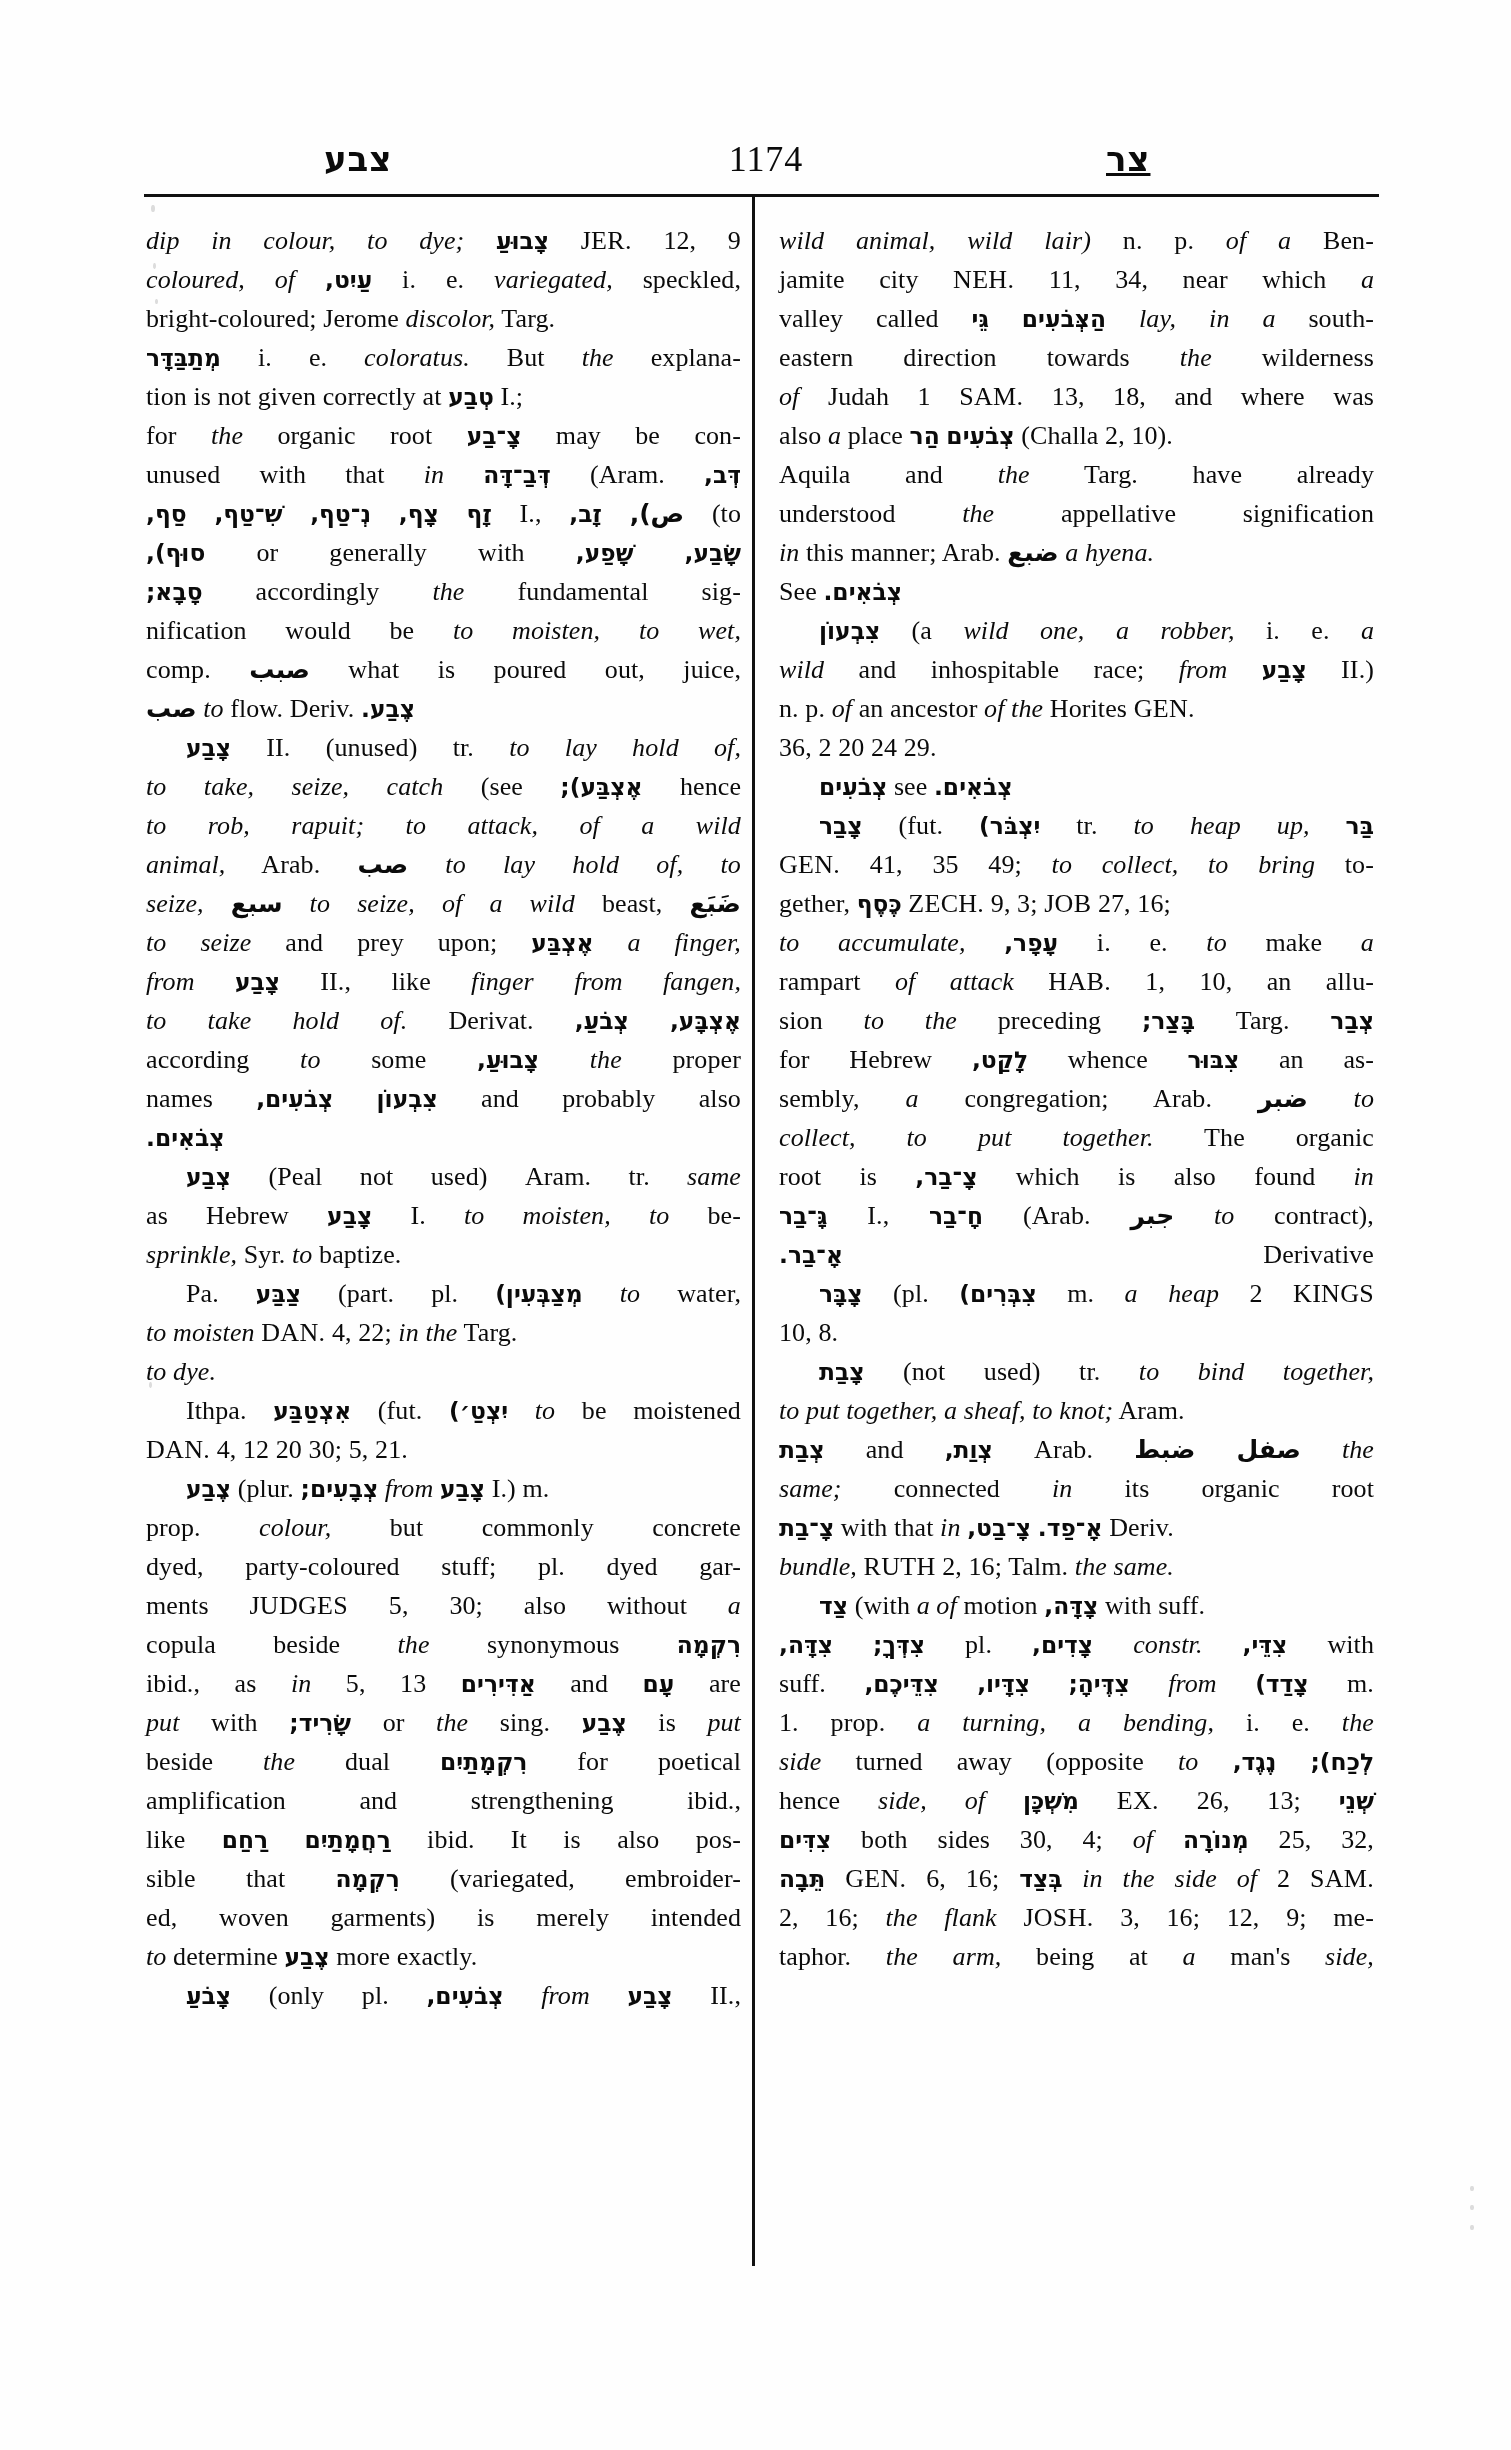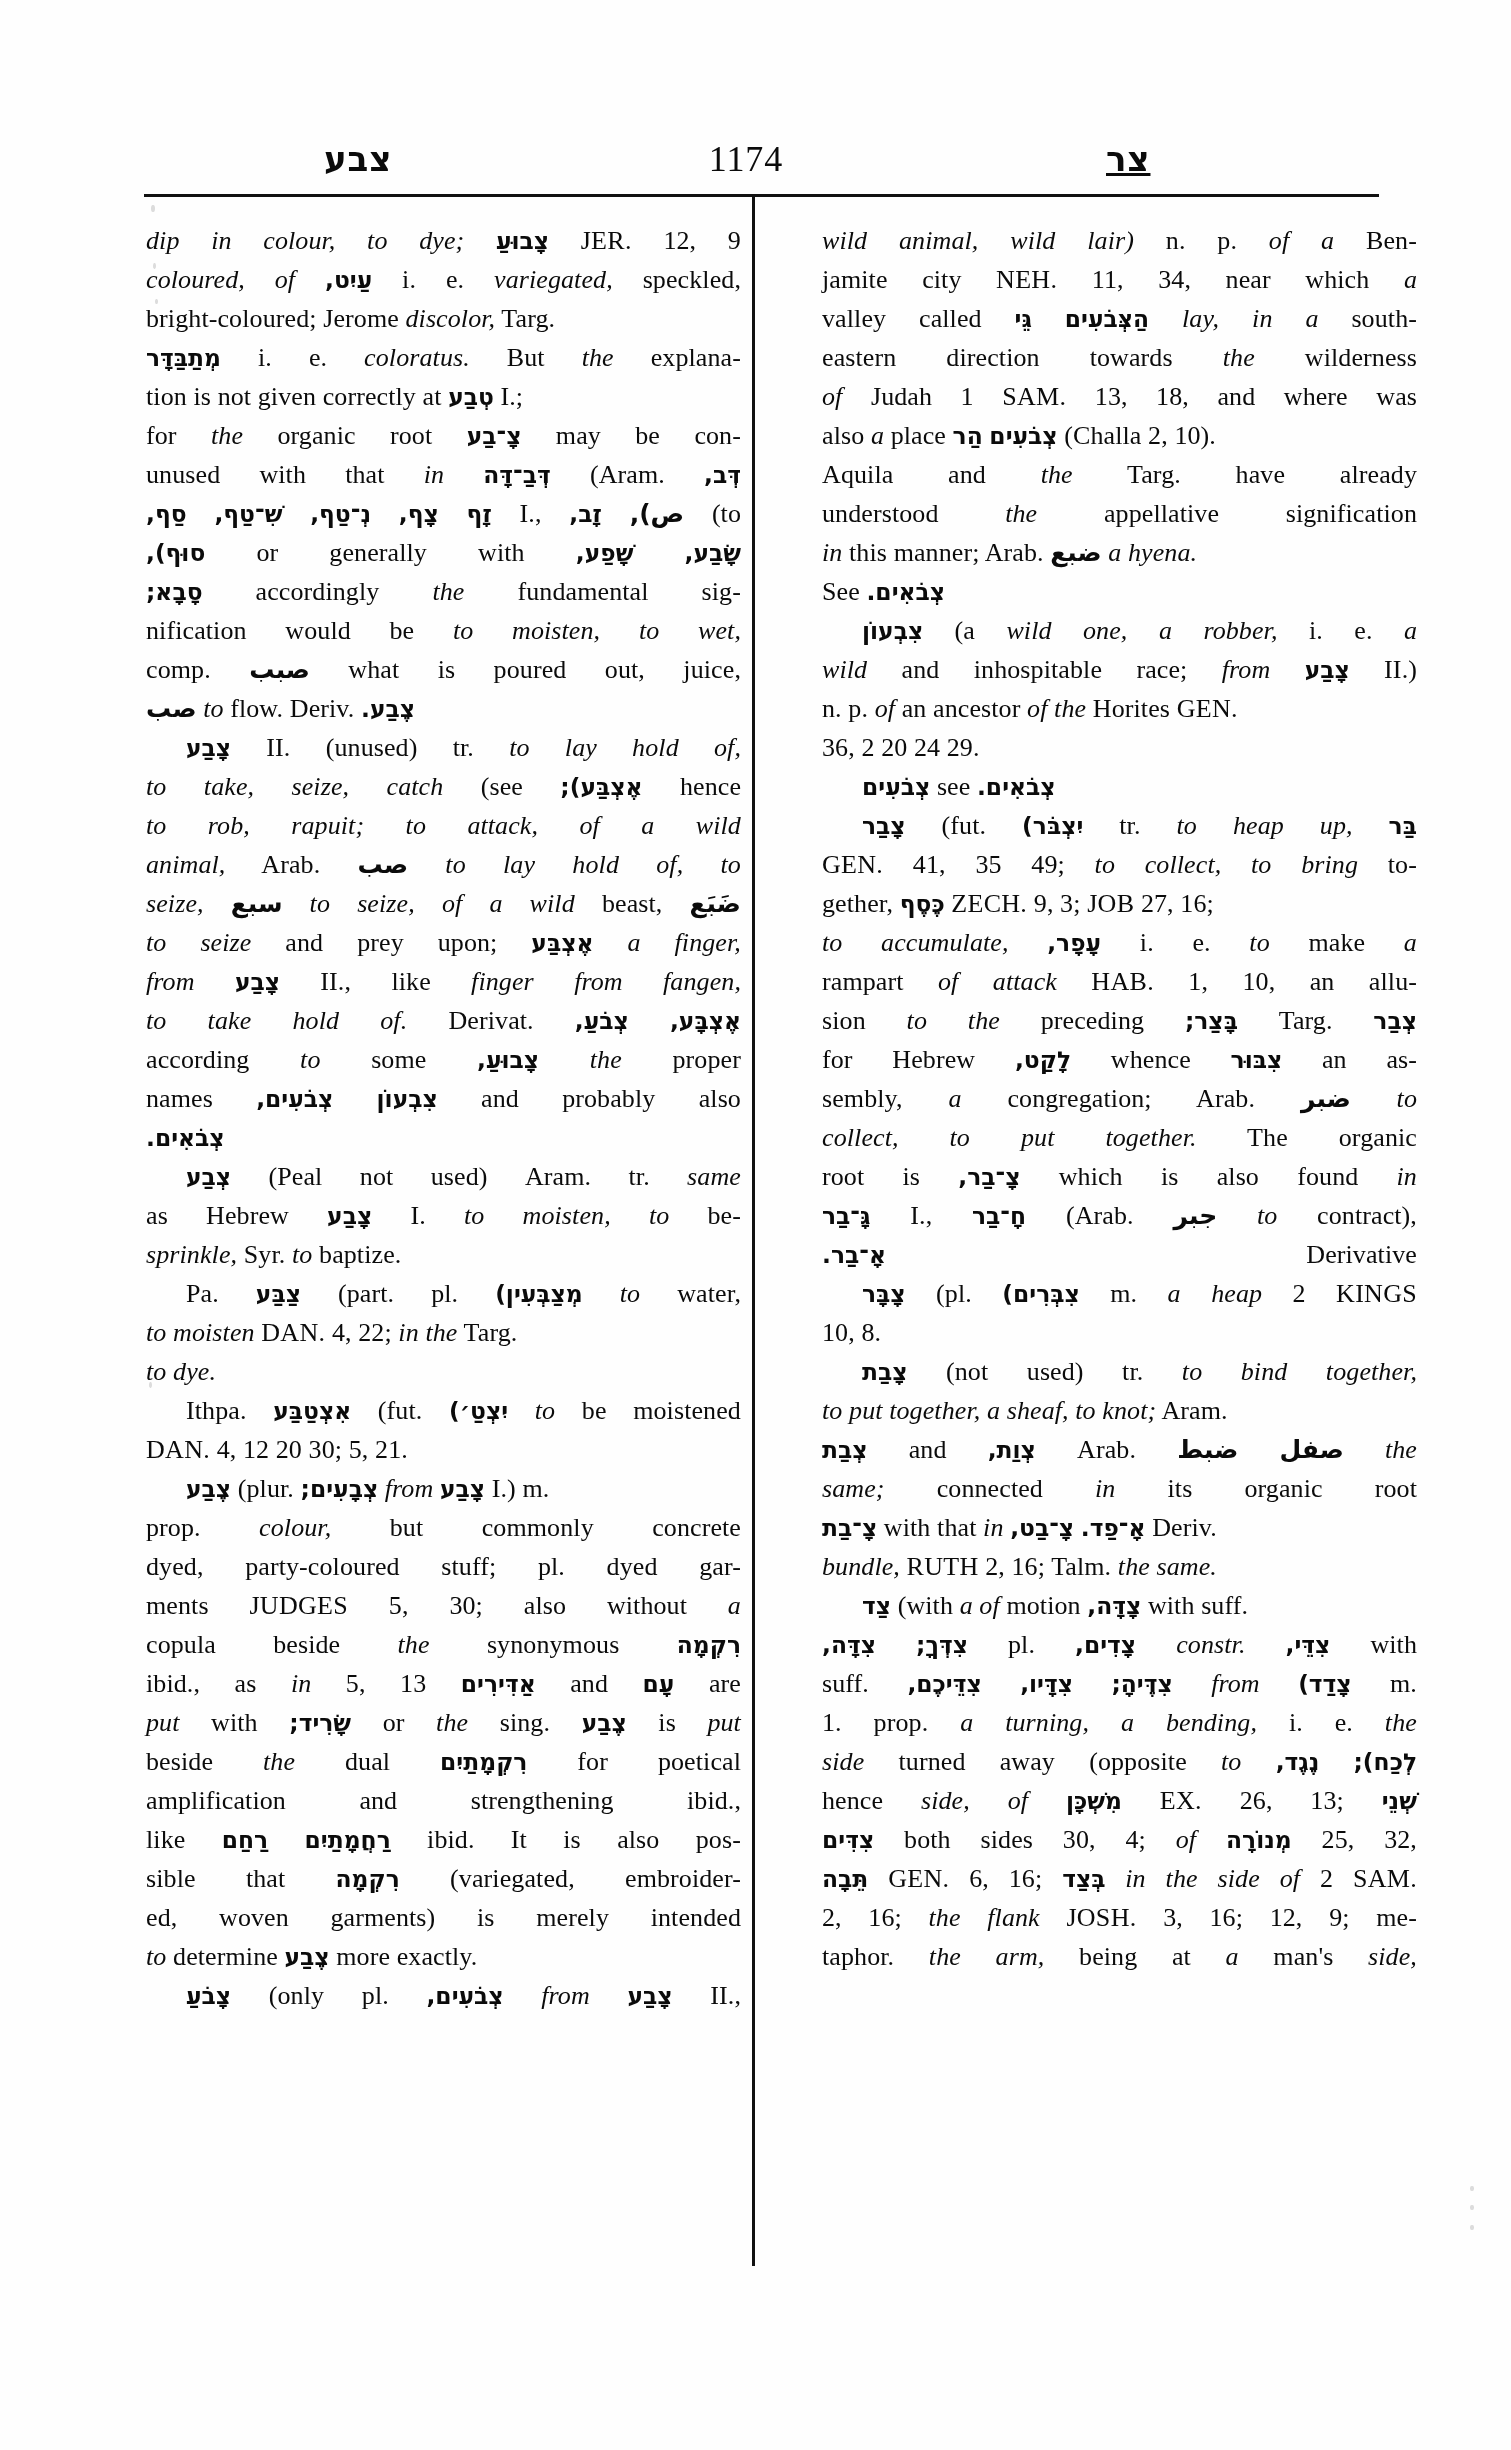--- a/index.html
+++ b/index.html
@@ -40,21 +40,21 @@
     font-family: "DejaVu Sans", sans-serif;
     font-size: 34px;
     font-weight: 700;
     line-height: 50px;
     letter-spacing: 0.9px;
   }
   #head-left  { left: 180px; }
   #head-right { left: 962px; text-decoration: underline; }
   #head-page {
     position: absolute;
-    left: 512px;
+    left: 532px;
     top: 0;
     width: 180px;
     text-align: center;
     font-size: 36px;
     font-weight: 400;
     line-height: 50px;
     letter-spacing: 0.9px;
   }
 
   
@@ -76,21 +76,21 @@
   }
 
   
   .col {
     position: absolute;
     top: 214px;
     width: 595px;
     margin-top: 7px;
   }
   #col-left  { left: 146px; }
-  #col-right { left: 822px; }
+  #col-right { left: 779px; }
 
   .line {
     display: block;
     font-size: 26px;
     line-height: 39px;
     height: 39px;
     white-space: nowrap;
     letter-spacing: 0.1px;
   }
 

